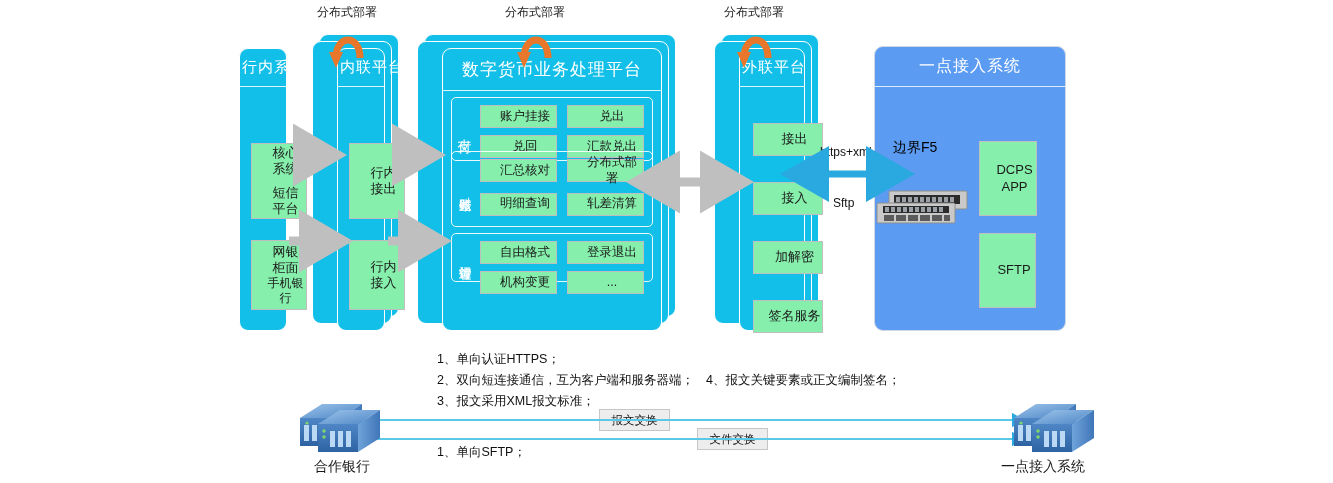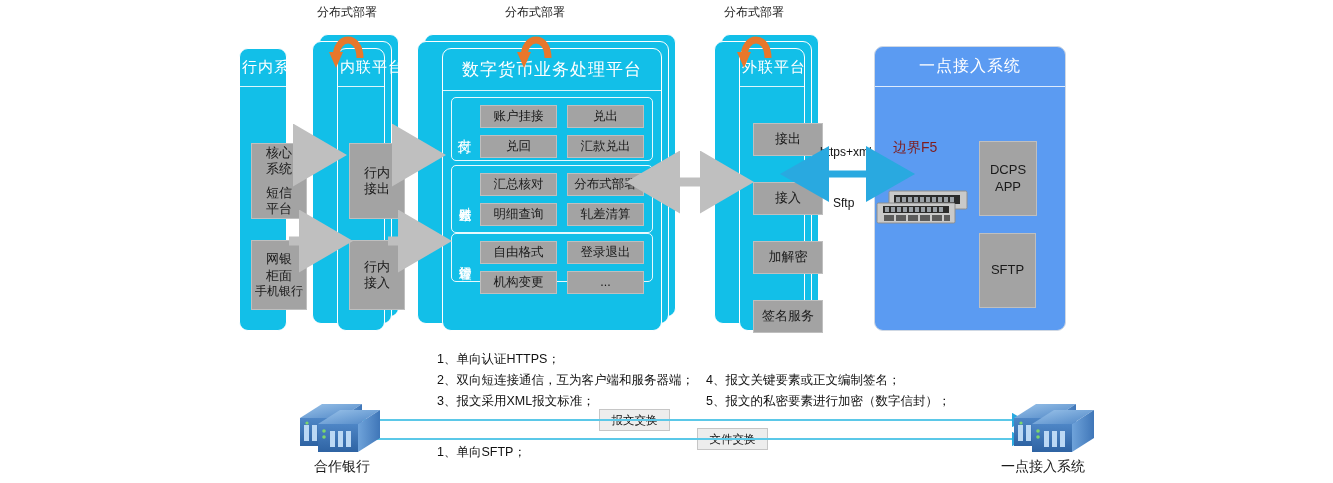--- a/index.html
+++ b/index.html
@@ -27,24 +27,24 @@
     font-size: 17px; letter-spacing: 1px;
     padding: 9px 2px 9px;
     border-bottom: 1.5px solid rgba(255,255,255,.85);
     flex: 0 0 auto; white-space: nowrap;
   }
   .card-title.sm { font-size: 15px; }
   .card-body { flex: 1 1 auto; position: relative; padding: 10px 8px; }
 
   
   .chip {
-    background: #a3a3a3; border: 1px solid #BFBFBF;
+    background: #86efac; border: 1px solid #BFBFBF;
     color: #1a1a1a; display: flex; align-items: center;
     justify-content: center; text-align: center;
-    font-size: 13px; line-height: 1.25;
+    font-size: 13px; line-height: 1.25; padding-left: 13px;
   }
   .chip.sm { font-size: 12.5px; }
 
   
   .grp {
     position: absolute; left: 8px; right: 8px;
     border: 1.5px solid rgba(255,255,255,.9); border-radius: 5px;
     display: flex; align-items: stretch;
   }
   .grp-label {
@@ -68,21 +68,21 @@
   }
   .bluecard .card-title { border-bottom: 1.5px solid rgba(255,255,255,.8); }
 
   
   .cnlabel { position: absolute; font-size: 12px; color: #262626; white-space: nowrap; }
   .smtext { position: absolute; font-size: 12.5px; color: #111; white-space: nowrap; }
   .servlabel {
     position: absolute; font-size: 14px; color: #1a1a1a;
     text-align: center; white-space: nowrap;
   }
-  .f5label { position: absolute; color: #7f1d1d; font-size: 14px; white-space: nowrap; }
+  .f5label { position: absolute; color: #000000; font-size: 14px; white-space: nowrap; }
 
   .notes { position: absolute; font-size: 12.5px; color: #111; line-height: 21px; white-space: nowrap; }
 
   .linebox {
     position: absolute; background: #EDEDED; border: 1px solid #C6C6C6;
     font-size: 11.5px; color: #111; display: flex;
     align-items: center; justify-content: center; white-space: nowrap;
   }
 
   svg.ov { position: absolute; left: 0; top: 0; width: 1333px; height: 483px; pointer-events: none; }
@@ -144,21 +144,21 @@
         <div class="grp" style="top:6px;height:64px;">
           <div class="grp-label">支付</div>
           <div class="grp-cells">
             <div class="chip sm">账户挂接</div>
             <div class="chip sm">兑出</div>
             <div class="chip sm">兑回</div>
             <div class="chip sm">汇款兑出</div>
           </div>
         </div>
 
-        <div class="grp" style="top:74px;height:68px;justify-content:flex-end;">
+        <div class="grp" style="top:60px;height:76px;justify-content:flex-end;">
           <div class="grp-label" style="font-size:12.5px;">对账差错</div>
           <div class="grp-cells">
             <div class="chip sm">汇总核对</div>
             <div class="chip sm">分布式部署</div>
             <div class="chip sm">明细查询</div>
             <div class="chip sm">轧差清算</div>
           </div>
         </div>
 
         <div class="grp" style="top:142px;height:49px;">
@@ -204,21 +204,20 @@
     </div>
   </div>
 
   <div class="notes" style="left:437px;top:349px;">
     <div>1、单向认证HTTPS；</div>
     <div>2、双向短连接通信，互为客户端和服务器端；</div>
     <div>3、报文采用XML报文标准；</div>
   </div>
   <div class="notes" style="left:706px;top:370px;">
     <div>4、报文关键要素或正文编制签名；</div>
-    <div>5、报文的私密要素进行加密（数字信封）；</div>
   </div>
   <div class="notes" style="left:437px;top:442px;">1、单向SFTP；</div>
 
   <div class="linebox" style="left:599px;top:409px;width:71px;height:22px;">报文交换</div>
   <div class="linebox" style="left:697px;top:428px;width:71px;height:22px;">文件交换</div>
 
   <div class="servlabel" style="left:297px;top:458px;width:90px;">合作银行</div>
   <div class="servlabel" style="left:988px;top:458px;width:110px;">一点接入系统</div>
 
   <svg class="ov" viewBox="0 0 1333 483">

